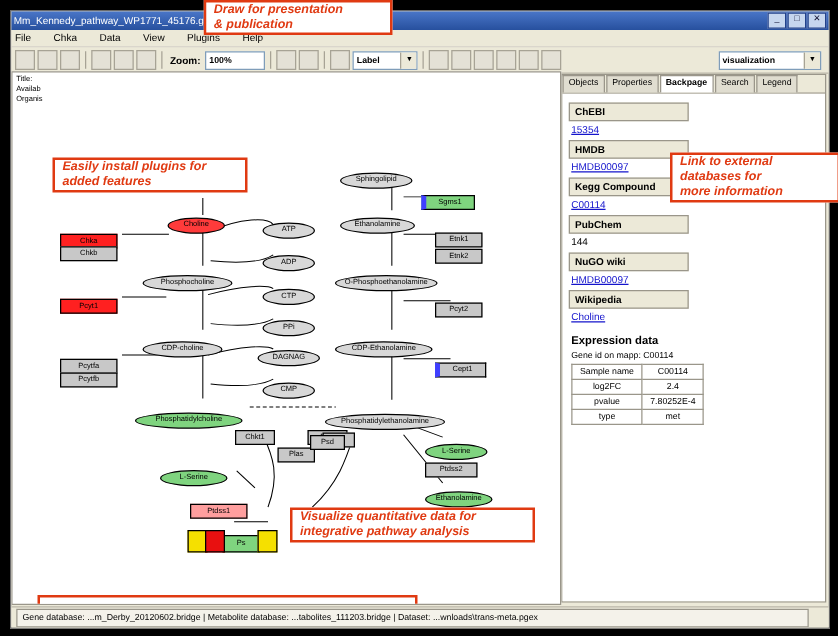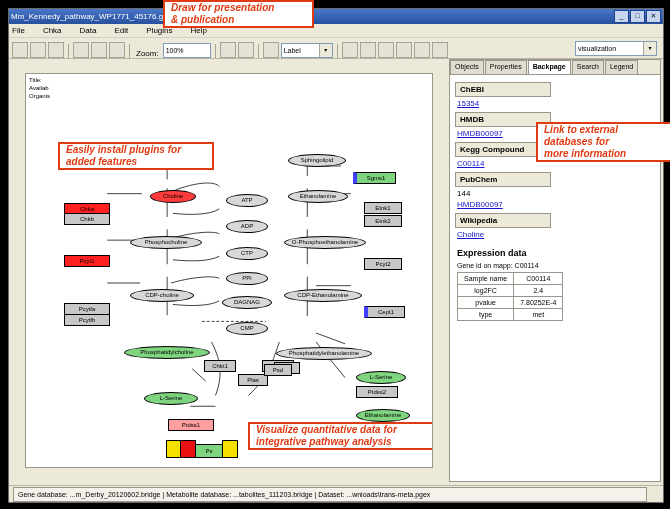--- a/index.html
+++ b/index.html
@@ -10,32 +10,32 @@
   .titlebar{height:15px;background:linear-gradient(#4a76c8,#27509e);display:flex;align-items:center;padding:0 2px;}
   .titlebar .tb-title{color:#fff;font-size:8px;flex:1;white-space:nowrap;overflow:hidden;}
   .tb-btns{display:flex;gap:1px;}
   .tb-btn{width:13px;height:11px;background:#c6d6ee;border:1px solid #22418a;font-size:7px;line-height:9px;text-align:center;color:#113;}
 
   
   .menubar{height:13px;background:#ece9d8;border-bottom:1px solid #d4d0c8;display:flex;align-items:center;padding-left:3px;gap:18px;}
   .menubar span{font-size:8px;color:#000;}
 
   
-  .toolbar{height:20px;background:#ece9d8;border-bottom:1px solid #b9b5a8;display:flex;align-items:flex-end;padding:0 3px;gap:2px;position:relative;}
+  .toolbar{height:20px;background:#ece9d8;border-bottom:1px solid #b9b5a8;display:flex;align-items:center;padding:0 3px;gap:2px;position:relative;font-weight:bold;}
   .tbi{width:14px;height:14px;background:#e4e1d6;border:1px solid #a7a395;display:inline-block;}
   .tsep{width:1px;height:14px;background:#a7a395;margin:0 2px;}
   .zoomlbl{font-size:8px;margin:0 2px;}
   .zoombox{width:44px;height:13px;background:#fff;border:1px solid #7f9db9;font-size:7px;padding-left:2px;line-height:13px;}
   .combo{position:relative;width:70px;height:13px;background:#fff;border:1px solid #7f9db9;font-size:7px;line-height:13px;padding-left:2px;}
   .combo .arrow{position:absolute;right:0;top:0;width:12px;height:13px;background:#ece9d8;border-left:1px solid #a7a395;text-align:center;font-size:6px;}
   .viscombo{position:absolute;right:6px;top:3px;width:78px;}
 
   
   .main{position:absolute;left:0;top:48px;right:0;bottom:18px;display:flex;}
-  .canvaswrap{position:relative;flex:1;background:#fff;border:1px solid #9a968a;margin:16px;overflow:hidden;}
+  .canvaswrap{position:relative;flex:1;background:#fff;border:1px solid #9a968a;margin:0;overflow:hidden;}
   .sidebar{width:210px;background:#ece9d8;border:1px solid #9a968a;margin:2px 2px 2px 0;display:flex;flex-direction:column;}
 
   
   .meta{position:absolute;left:3px;top:2px;font-size:6px;color:#000;line-height:8px;}
 
   
   .tabs{display:flex;height:14px;background:#ece9d8;border-bottom:1px solid #9a968a;}
   .tab{font-size:7px;padding:2px 4px;border:1px solid #9a968a;border-bottom:none;background:#e0ddd0;margin-right:1px;}
   .tab.active{background:#fff;font-weight:bold;}
   .sidebody{flex:1;background:#fff;overflow:hidden;position:relative;padding:3px 5px;}
@@ -72,21 +72,21 @@
       <div class="tb-btn">_</div>
       <div class="tb-btn">□</div>
       <div class="tb-btn">✕</div>
     </div>
   </div>
 
   <div class="menubar">
     <span>File</span>
     <span>Chka</span>
     <span>Data</span>
-    <span>Edit</span>
+    <span>View</span>
     <span>Plugins</span>
     <span>Help</span>
   </div>
 
   <div class="toolbar">
     <span class="tbi"></span>
     <span class="tbi"></span>
     <span class="tbi"></span>
     <span class="tsep"></span>
     <span class="tbi"></span>
@@ -223,20 +223,21 @@
 
         <div class="secbox">HMDB</div>
         <a class="link" href="#">HMDB00097</a>
 
         <div class="secbox" style="width:100px">Kegg Compound</div>
         <a class="link" href="#">C00114</a>
 
         <div class="secbox">PubChem</div>
         <span class="plain">144</span>
 
+        <div class="secbox">NuGO wiki</div>
         <a class="link" href="#">HMDB00097</a>
 
         <div class="secbox">Wikipedia</div>
         <a class="link" href="#">Choline</a>
 
         <div class="exprtitle">Expression data</div>
         <div class="genemap">Gene id on mapp: C00114</div>
         <table class="expr">
           <tbody>
               <tr>

